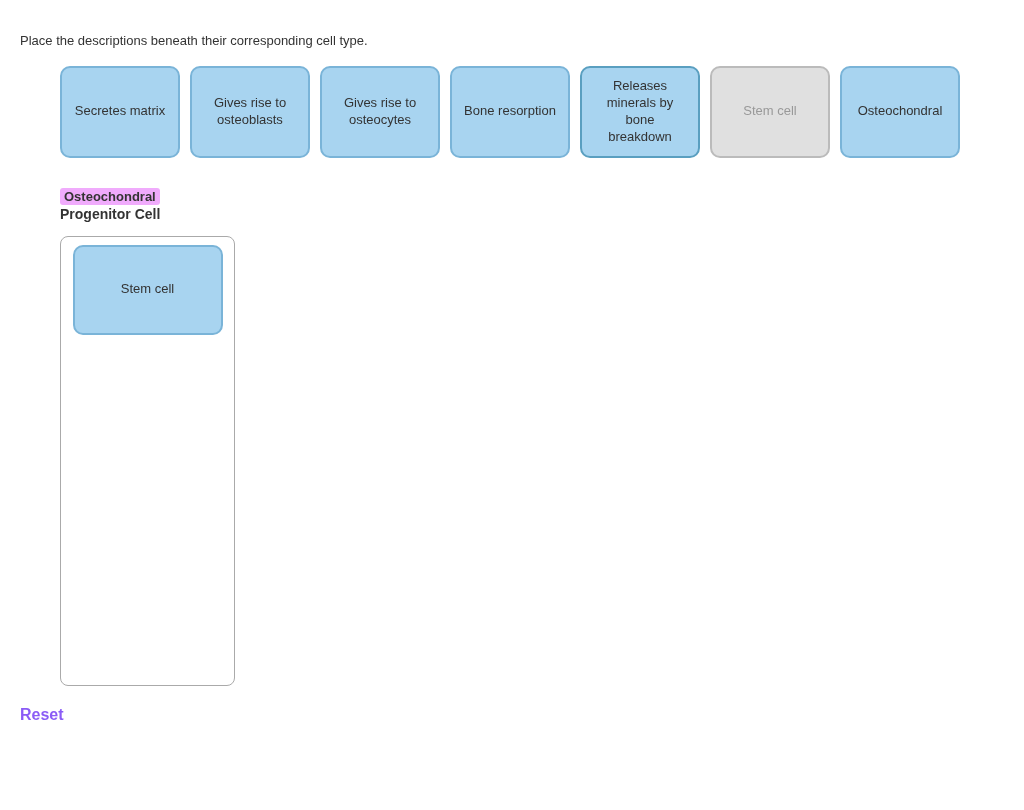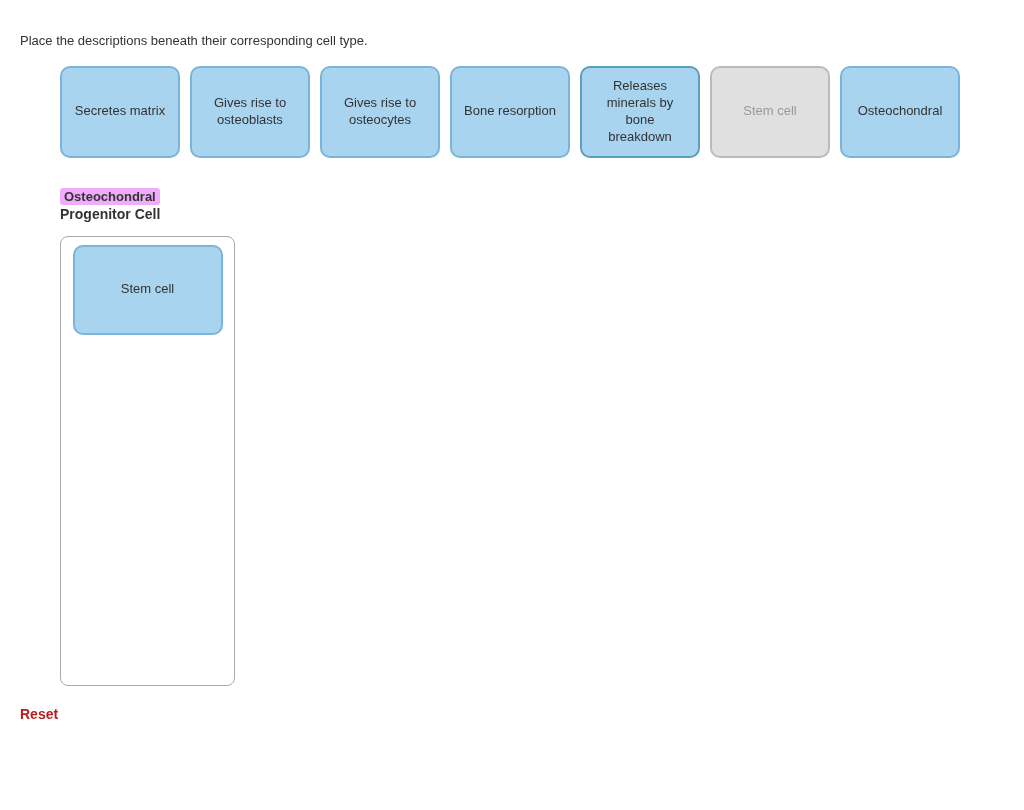--- a/index.html
+++ b/index.html
@@ -106,26 +106,26 @@
       gap: 8px;
     }
 
     .drop-zone .drag-card {
       width: 150px;
     }
 
     .reset-btn {
       margin-top: 20px;
       font-weight: bold;
-      font-size: 14px;
+      font-size: 16px;
       background: none;
       border: none;
       cursor: pointer;
       padding: 0;
-      color: #b91c1c;
+      color: #8b5cf6;
     }
   </style>
 </head>
 <body>
 
 
 
 <p class="instructions">Place the descriptions beneath their corresponding cell type.</p>
 
 <div class="drag-bank">

